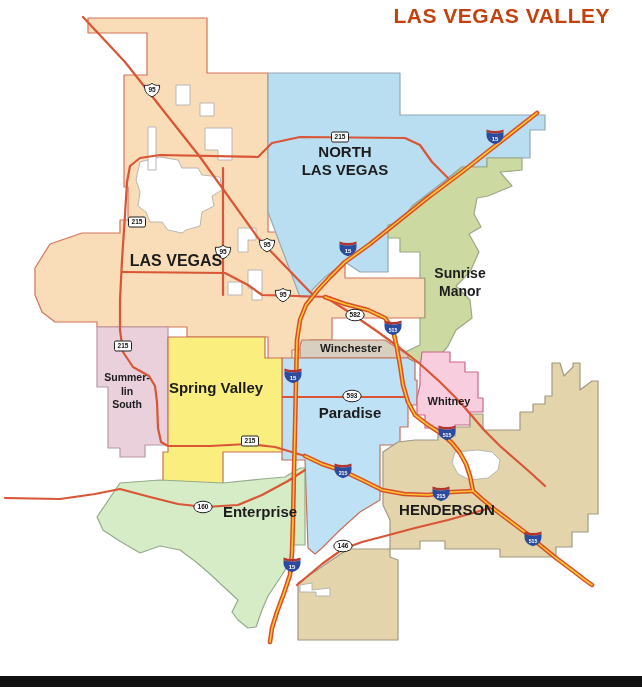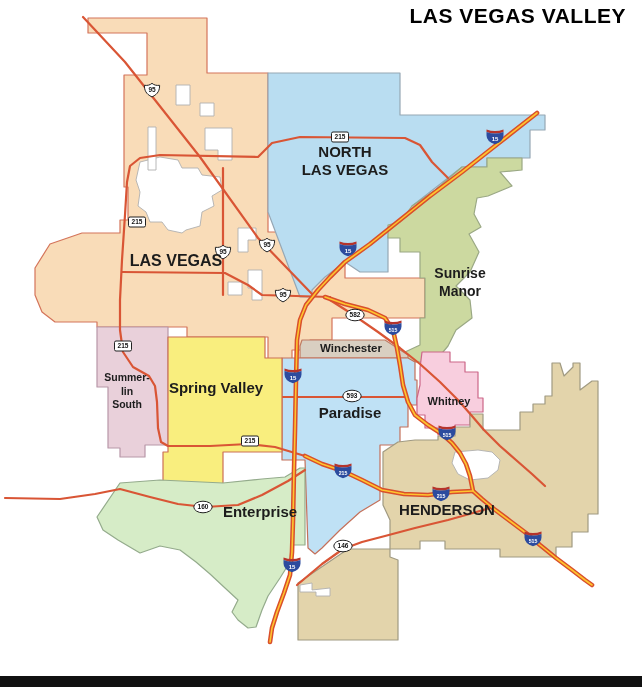--- a/index.html
+++ b/index.html
@@ -1,19 +1,19 @@
 <!DOCTYPE html>
 <html><head>
 <meta charset="utf-8">
 <style>
   html,body{margin:0;padding:0;background:#ffffff;}
   #stage{position:relative;width:642px;height:689px;background:#fff;overflow:hidden;
          font-family:"Liberation Sans",sans-serif;}
-  #map-title{position:absolute;top:4px;right:16px;font-size:21px;font-weight:bold;
-             color:#000000;letter-spacing:.5px;}
+  #map-title{position:absolute;top:4px;right:32px;font-size:21px;font-weight:bold;
+             color:#c2410c;letter-spacing:.5px;}
   #footer-bar{position:absolute;left:0;top:676px;width:642px;height:11px;background:#111111;}
   svg{position:absolute;left:0;top:0;}
   .region-label{font-family:"Liberation Sans",sans-serif;font-weight:bold;fill:#1c1c1c;
                 text-anchor:middle;}
   .shield-text{font-family:"Liberation Sans",sans-serif;font-weight:bold;text-anchor:middle;}
 </style>
 </head>
 <body>
 
 <div id="stage">

